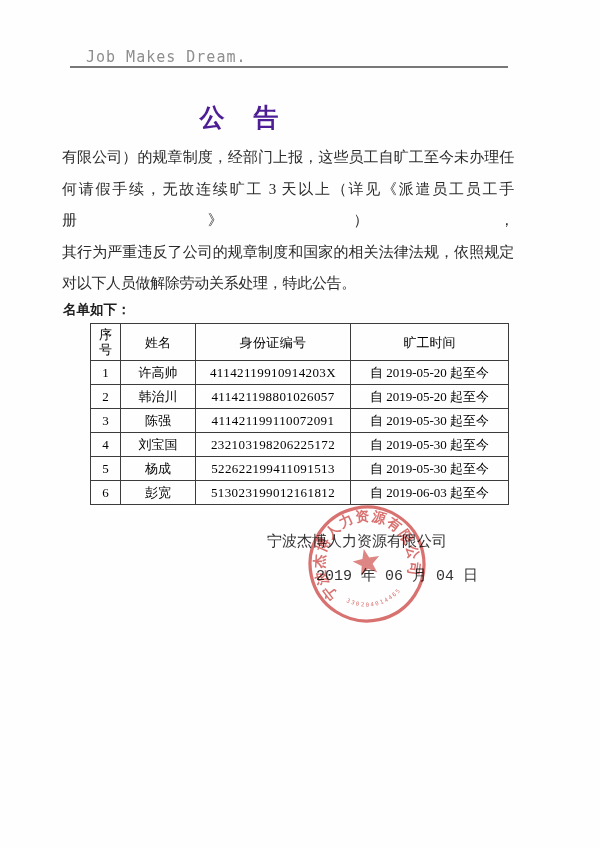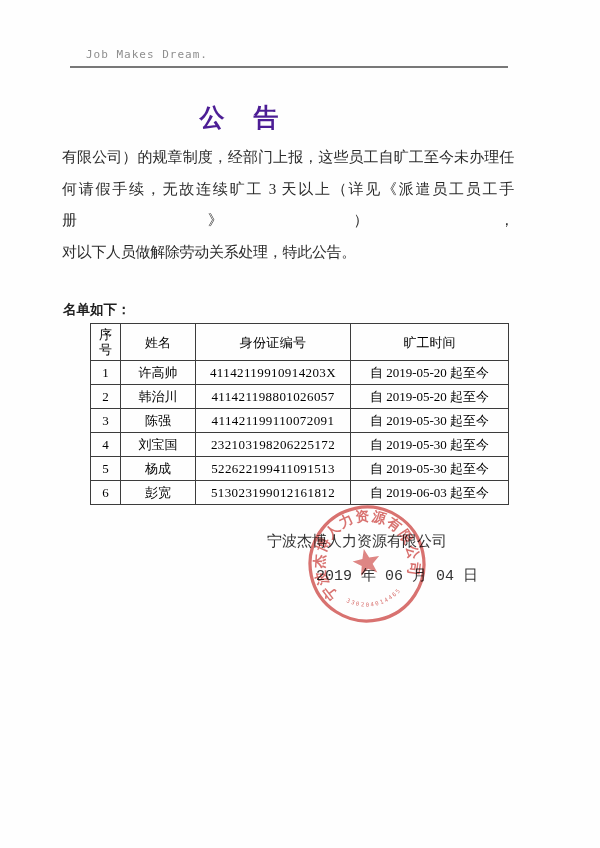--- a/index.html
+++ b/index.html
@@ -5,21 +5,21 @@
   html,body{margin:0;padding:0;background:#ffffff;}
   .page{
     position:relative;width:600px;height:848px;background:#fefefe;overflow:hidden;
     font-family:"Liberation Serif","DejaVu Serif",serif;color:#2e2e2e;
   }
   
   .header-text{
     position:absolute;left:86px;top:48px;width:418px;
     display:flex;justify-content:space-between;
     font-family:"DejaVu Sans Mono","Liberation Mono",monospace;
-    font-size:11px;color:#8e8e8e;letter-spacing:1px;
+    font-size:15px;color:#8e8e8e;letter-spacing:1px;
   }
   .header-rule{
     position:absolute;left:70px;top:66px;width:438px;height:0;
     border-top:2px solid #787878;
   }
   
   .title{
     position:absolute;left:0;top:101px;width:480px;margin:0;
     text-align:center;font-size:25px;font-weight:bold;color:#4c1d95;
     letter-spacing:2px;
@@ -79,20 +79,21 @@
   <div class="header-text">
     <span>Job Makes Dream.</span>
   </div>
   <div class="header-rule"></div>
 
   <h1 class="title">公　告</h1>
 
   <div class="body-text">
     <div class="body-line">有限公司）的规章制度，经部门上报，这些员工自旷工至今未办理任</div>
     <div class="body-line">何请假手续，无故连续旷工 3 天以上（详见《派遣员工员工手册》），</div>
+    <div class="body-line">其行为严重违反了公司的规章制度和国家的相关法律法规，依照规定</div>
     <div class="body-line last">对以下人员做解除劳动关系处理，特此公告。</div>
   </div>
 
   <div class="list-intro">名单如下：</div>
 
   <table class="roster">
     <thead>
       <tr>
         <th class="c-seq">序号</th>
         <th class="c-name">姓名</th>

